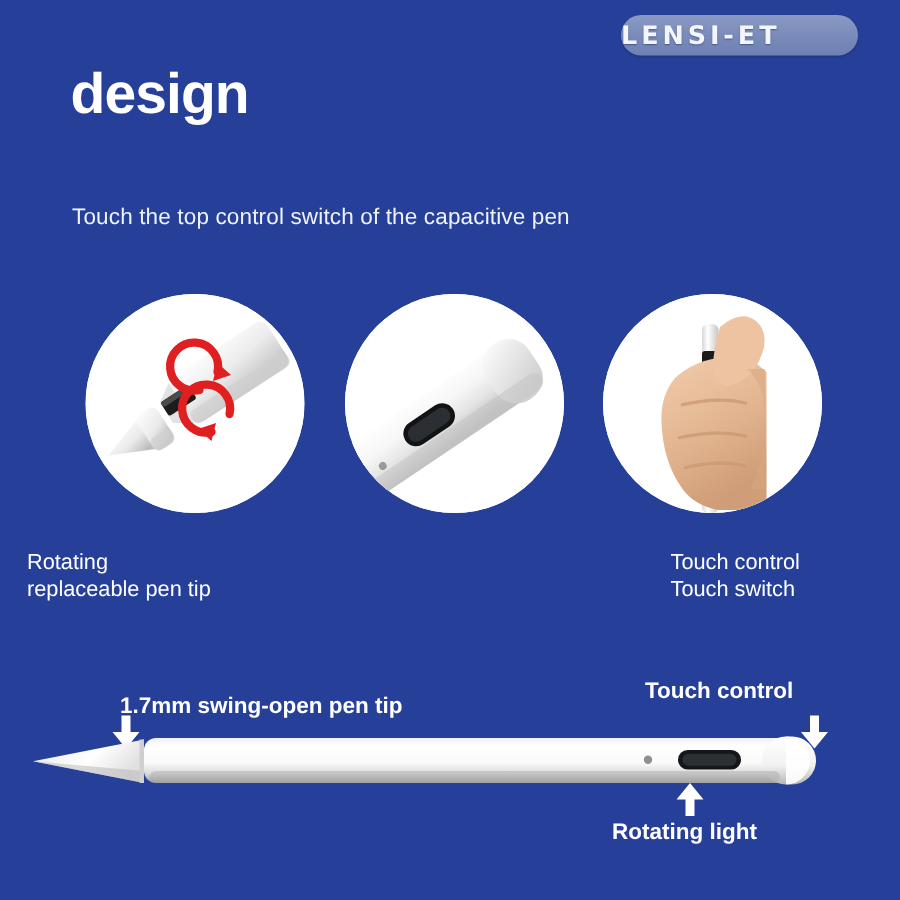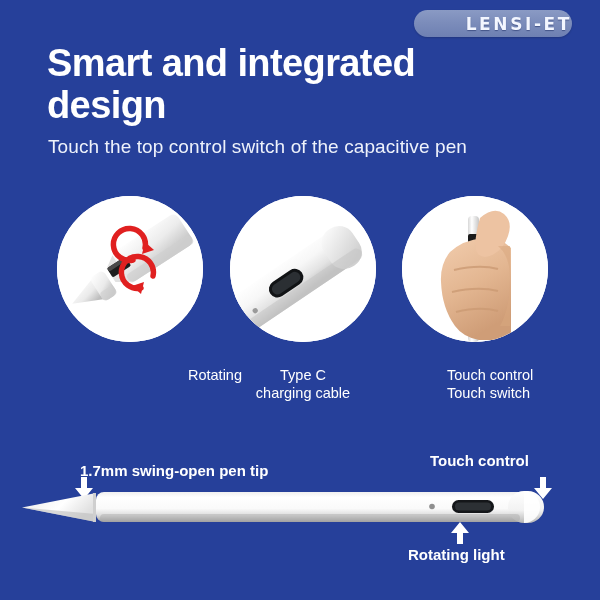--- a/index.html
+++ b/index.html
@@ -10,54 +10,54 @@
     position:relative;
     -webkit-font-smoothing:antialiased;
   }
   .stage{position:absolute;inset:0;width:600px;height:600px;}
 
   
   .logo-badge{
     position:absolute;left:414px;top:10px;width:158px;height:27px;
     border-radius:14px;
     background:linear-gradient(180deg,#8a9ac4 0%,#7c8dbb 45%,#6e80b2 100%);
-    display:flex;align-items:center;justify-content:flex-end;
+    display:flex;align-items:center;justify-content:flex-start;
     box-shadow:0 1px 2px rgba(0,0,0,.18);
   }
   .logo-text{
     color:#f3f6ff;font-size:17px;font-weight:700;letter-spacing:2.6px;
     font-family:"DejaVu Sans",sans-serif;
     text-shadow:0 1px 1px rgba(30,45,100,.55);
     white-space:nowrap;
   }
 
   
   .headline{
     position:absolute;left:47px;top:42px;width:500px;
     color:#ffffff;font-size:38px;line-height:42px;font-weight:700;
     letter-spacing:-0.6px;
   }
   .subhead{
     position:absolute;left:48px;top:136px;width:520px;
-    color:#eef2fb;font-size:19px;font-weight:400;letter-spacing:.1px;
+    color:#eef2fb;font-size:15px;font-weight:400;letter-spacing:.1px;
   }
 
   
   .circle{
     position:absolute;width:146px;height:146px;border-radius:50%;
     background:#ffffff;overflow:hidden;
   }
   .c1{left:57px;top:196px;}
   .c2{left:230px;top:196px;}
   .c3{left:402px;top:196px;}
   .circle svg{display:block;width:146px;height:146px;}
 
   
   .cap{position:absolute;color:#ffffff;font-size:14.5px;line-height:18px;font-weight:400;}
-  .cap1{left:18px;top:366px;width:224px;text-align:right;}
+  .cap1{left:18px;top:366px;width:224px;text-align:left;}
   .cap2{left:196px;top:366px;width:214px;text-align:center;}
   .cap3{left:447px;top:366px;width:150px;text-align:left;}
 
   
   .ann{position:absolute;color:#ffffff;font-weight:700;font-size:15px;white-space:nowrap;}
   .ann-tip{left:80px;top:450px;margin-top:12px;}
   .ann-touch{left:430px;top:452px;}
   .ann-ind{left:408px;top:546px;}
 
   .arrow{position:absolute;}
@@ -69,21 +69,20 @@
 </head>
 <body>
 
 <div class="stage">
 
   <div class="logo-badge">
     <span class="logo-text">LENSI-ET</span>
   </div>
 
   <div class="headline">
-    <div>Smart and integrated</div>
     <div>design</div>
   </div>
   <div class="subhead">Touch the top control switch of the capacitive pen</div>
 
   <div class="circle c1">
     <svg viewBox="0 0 146 146" xmlns="http://www.w3.org/2000/svg">
       <defs>
         <linearGradient id="bodyG" x1="0" y1="0" x2="0.35" y2="1">
           <stop offset="0%" stop-color="#ffffff"></stop>
           <stop offset="55%" stop-color="#ececec"></stop>
@@ -182,24 +181,21 @@
         <path d="M50 96 q26 -6 46 -1"></path>
         <path d="M54 116 q24 -6 42 -1"></path>
       </g>
 
       <path d="M96 50 q12 10 12 32 q0 30 -10 48 l10 0 l0 -80 Z" fill="#d8a77f" opacity=".55"></path>
     </svg>
   </div>
 
   <div class="cap cap1">
     <div>Rotating</div>
-  </div>
-  <div class="cap cap2">
-    <div>Type C</div>
-    <div>charging cable</div>
+    <div>replaceable pen tip</div>
   </div>
   <div class="cap cap3">
     <div>Touch control</div>
     <div>Touch switch</div>
   </div>
 
   <div class="ann ann-tip">1.7mm swing-open pen tip</div>
   <div class="ann ann-touch">Touch control</div>
   <div class="ann ann-ind">Rotating light</div>
 

